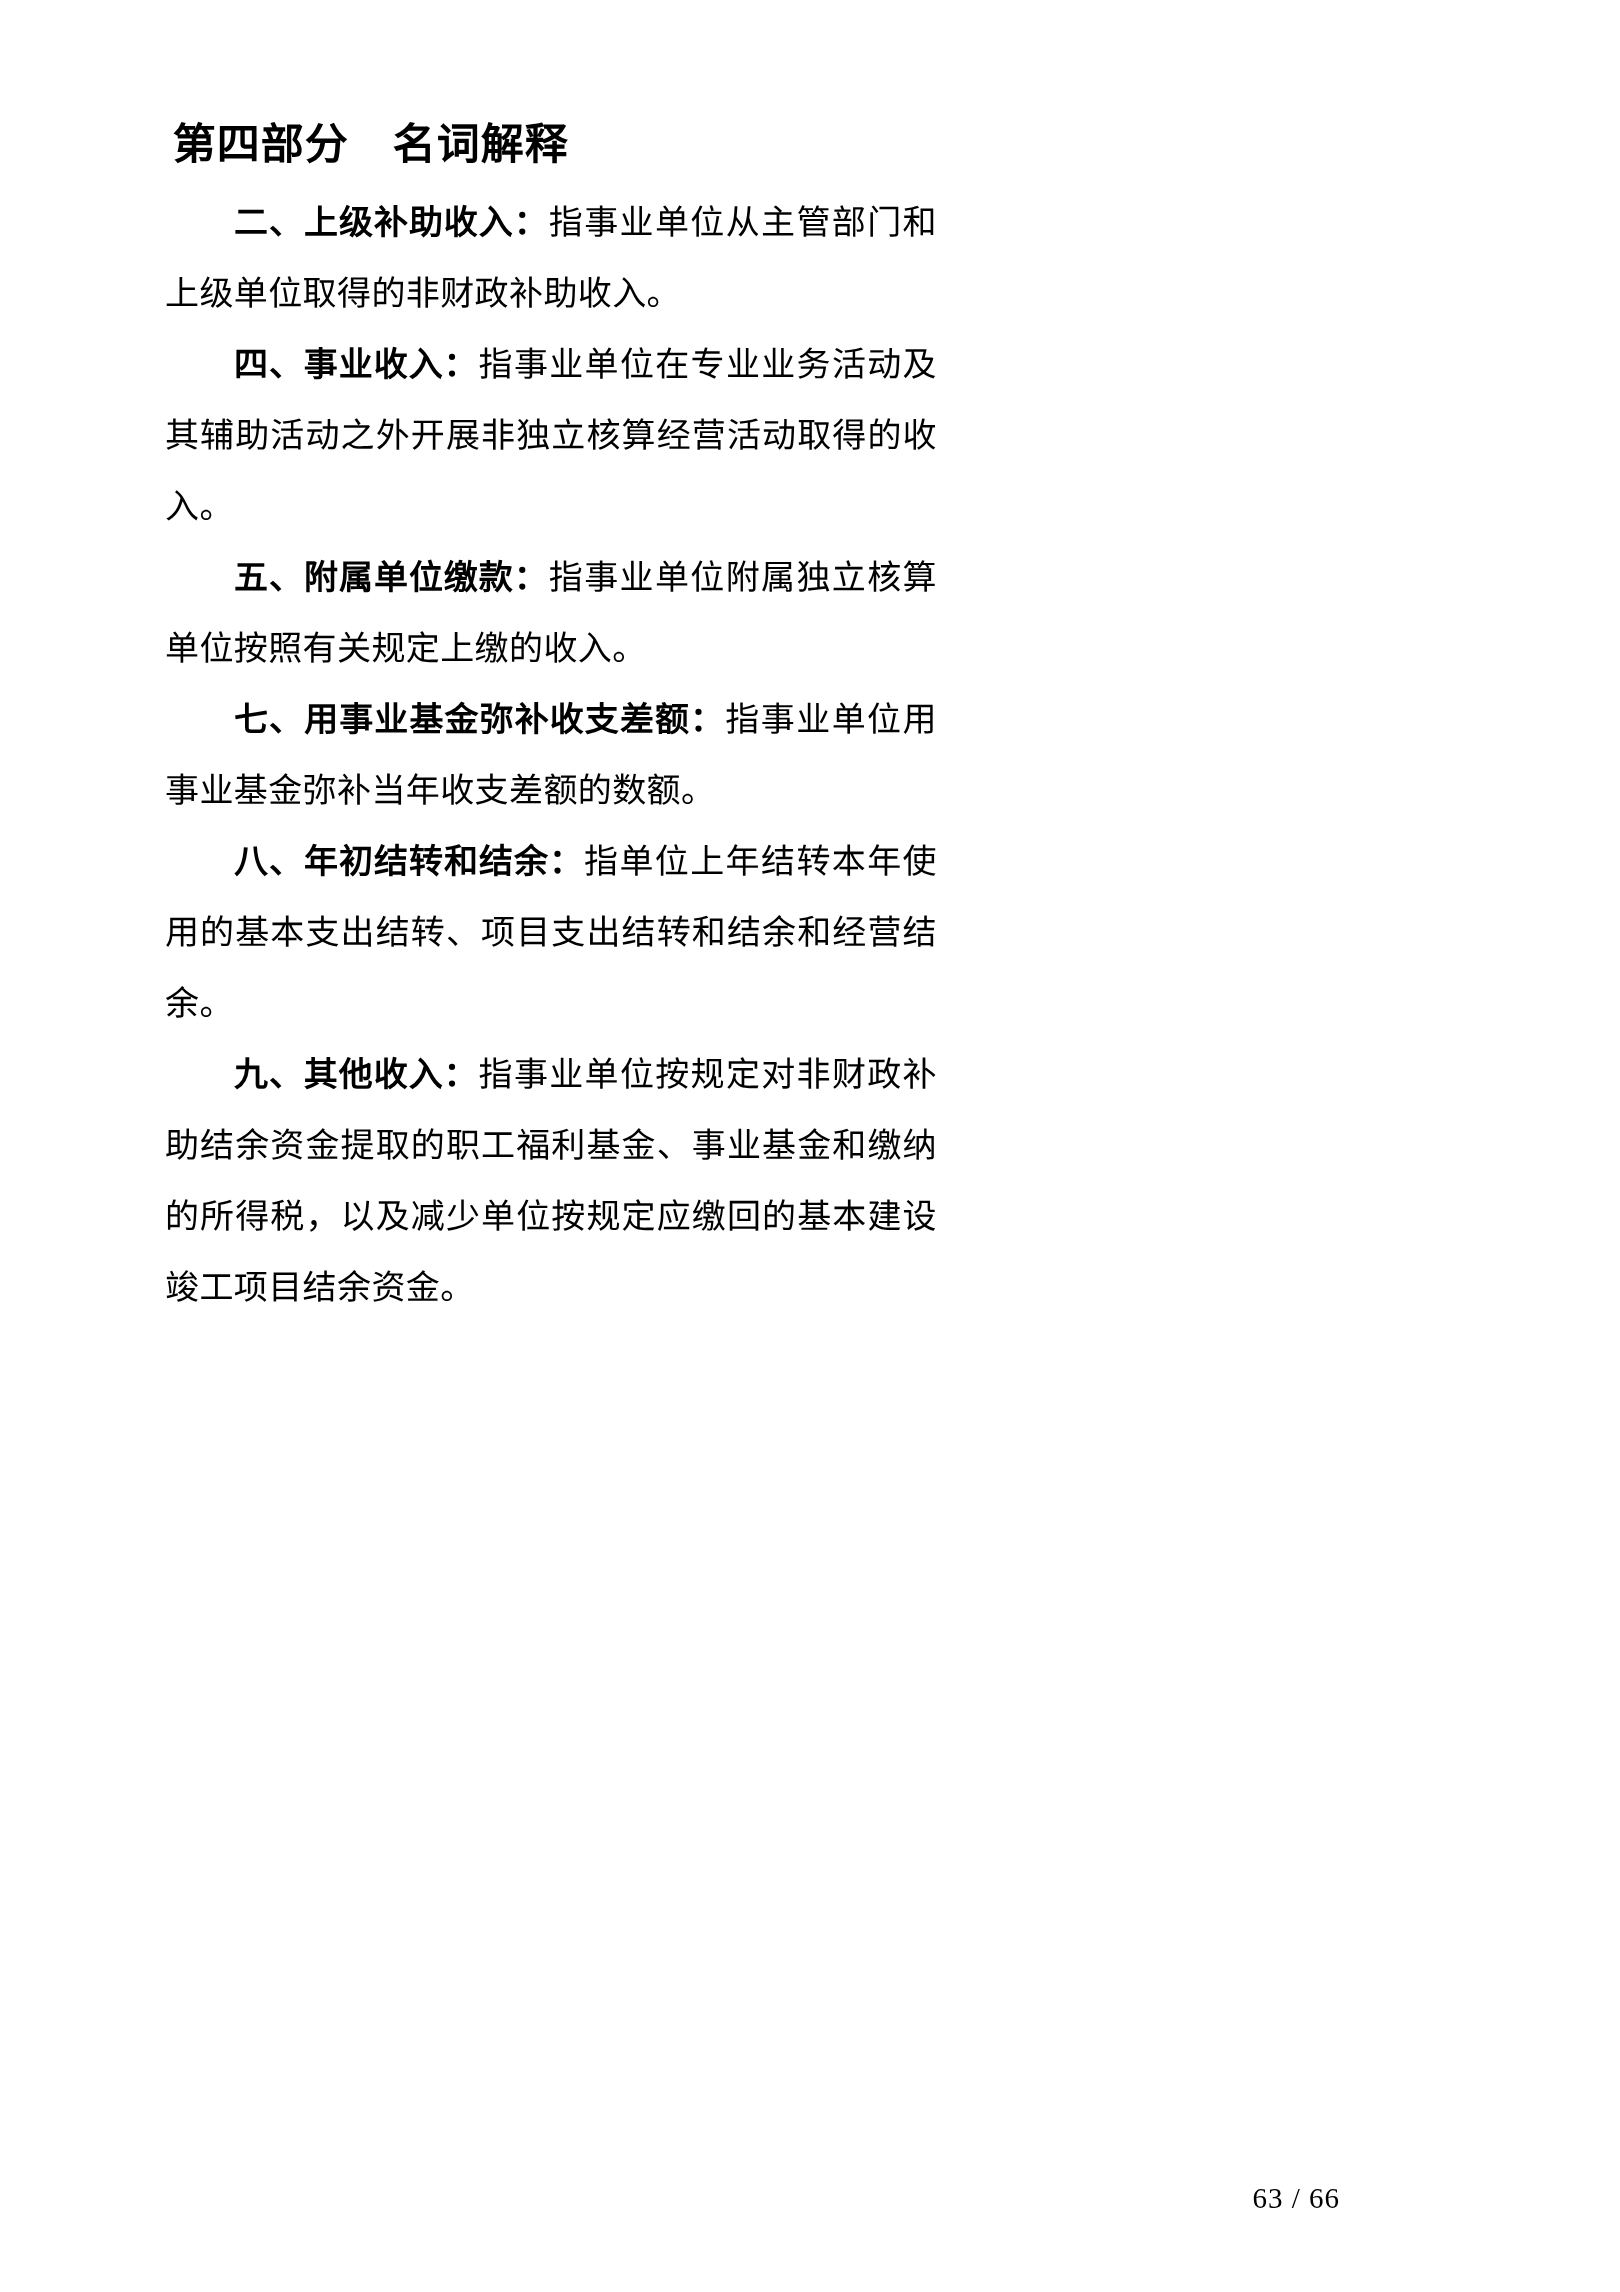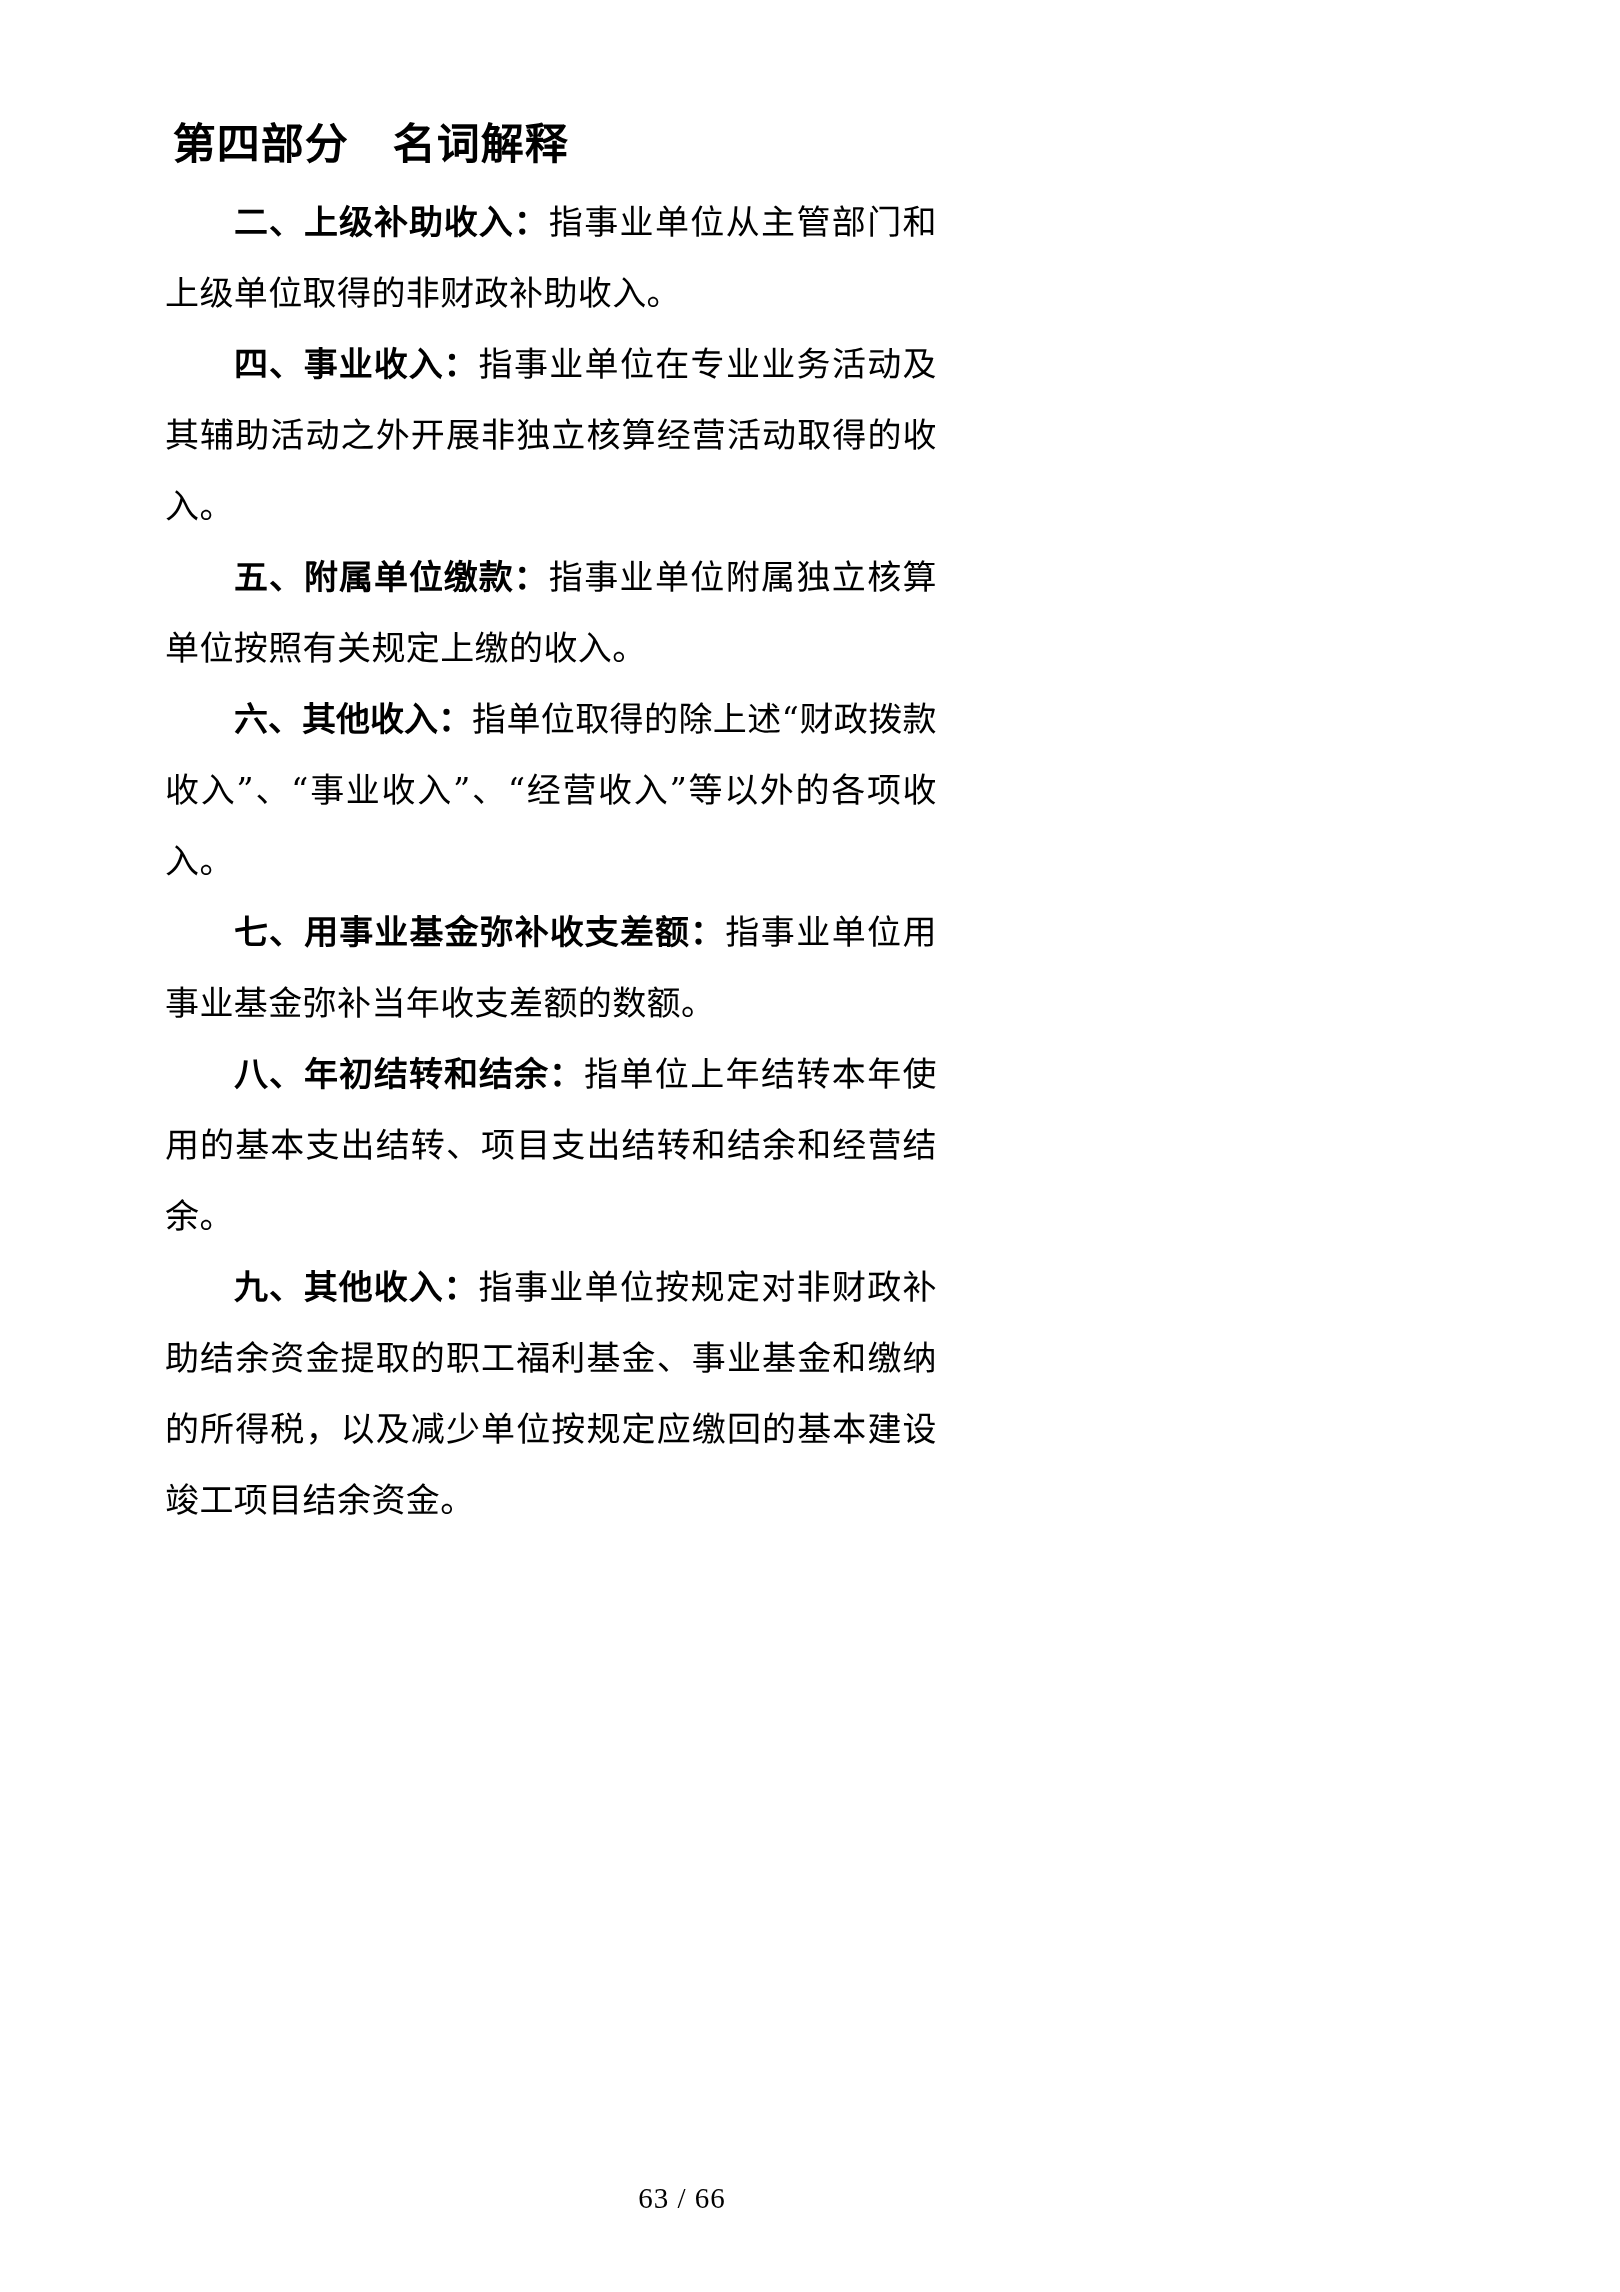--- a/index.html
+++ b/index.html
@@ -54,24 +54,24 @@
     font-weight: bold;
     letter-spacing: 0px;
   }
   .body-text {
     font-family: "DejaVu Serif", "Liberation Serif", serif;
     font-weight: normal;
   }
   
   #footer {
     position: absolute;
-    left: 12px;
+    left: 0;
     top: 2182px;
     width: 1340px;
-    text-align: center;
+    text-align: right;
     font-family: "Liberation Serif", "DejaVu Serif", serif;
     font-size: 29px;
     letter-spacing: 1px;
     color: #000000;
   }
 </style>
 </head>
 <body>
 
 <div id="page">
@@ -87,23 +87,20 @@
 
 
     <p class="para">
       <span class="term">四、事业收入：</span><span class="body-text">指事业单位在专业业务活动及其辅助活动之外开展非独立核算经营活动取得的收入。</span>
     </p>
 
     <p class="para">
       <span class="term">五、附属单位缴款：</span><span class="body-text">指事业单位附属独立核算单位按照有关规定上缴的收入。</span>
     </p>
 
-    <p class="para">
-      <span class="term">六、其他收入：</span><span class="body-text">指单位取得的除上述“财政拨款收入”、“事业收入”、“经营收入”等以外的各项收入。</span>
-    </p>
 
     <p class="para">
       <span class="term">七、用事业基金弥补收支差额：</span><span class="body-text">指事业单位用事业基金弥补当年收支差额的数额。</span>
     </p>
 
     <p class="para">
       <span class="term">八、年初结转和结余：</span><span class="body-text">指单位上年结转本年使用的基本支出结转、项目支出结转和结余和经营结余。</span>
     </p>
 
     <p class="para">

